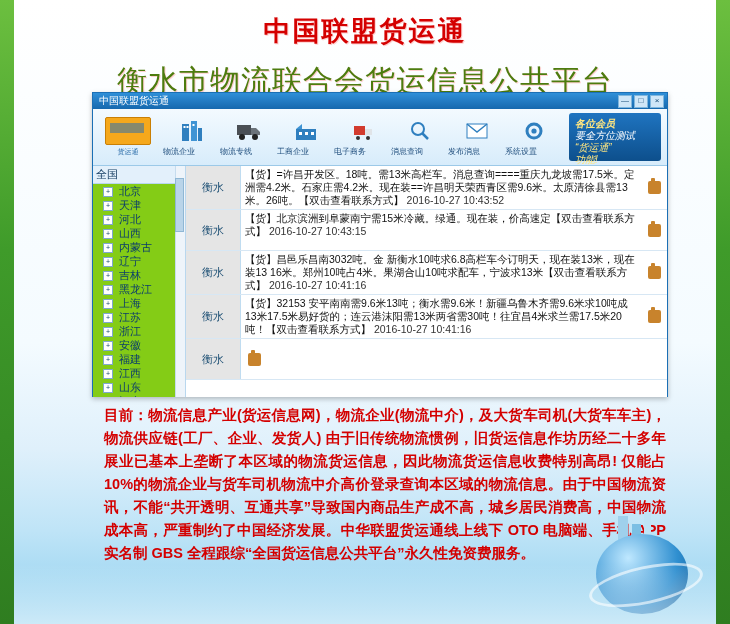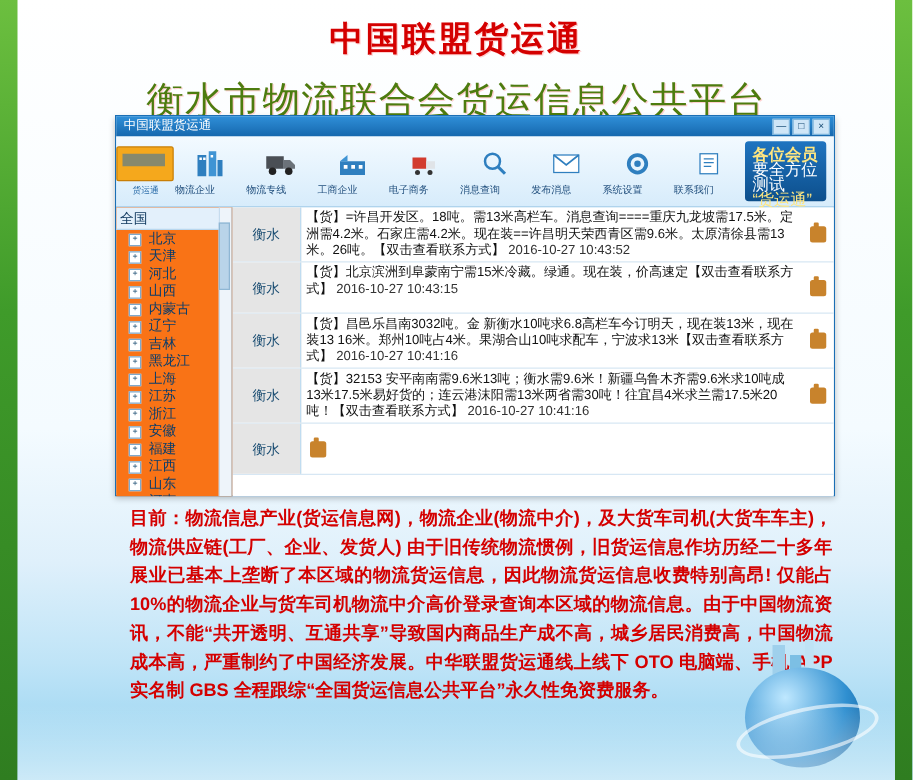--- a/index.html
+++ b/index.html
@@ -47,29 +47,29 @@
   }
   .logo-truck:after{content:"";position:absolute;left:4px;top:5px;width:34px;height:10px;background:#2b6fae;opacity:.55;}
   .logo-cap{font-size:7px;color:#2a6ca8;margin-top:2px;}
   .rib-items{display:flex;flex:1;}
   .rib-item{width:57px;}
   .rib-ic{height:28px;display:flex;align-items:center;justify-content:center;color:#2a6ca8;}
   .rib-ic svg{display:block;}
   .rib-lbl{font-size:8px;color:#214f7d;margin-top:1px;white-space:nowrap;}
   .rib-blue{
     width:92px;height:48px;margin-right:6px;background:linear-gradient(180deg,#1f74c0,#0d4f8c);
-    border-radius:3px;color:#fff;font-size:13px;line-height:12px;padding:5px 4px 0 6px;box-sizing:border-box;
+    border-radius:3px;color:#fff;font-size:10px;line-height:12px;padding:5px 4px 0 6px;box-sizing:border-box;font-style:italic;
   }
   .rib-blue .vip{color:#ffe680;font-weight:bold;}
   .rib-blue .free{color:#ffe680;}
 
   
   .app-body{display:flex;height:calc(303px - 16px - 56px);}
   .tree{
-    width:92px;background:#f97316;border-right:1px solid #b9d7ee;overflow:hidden;position:relative;font-size:11px;
+    width:92px;background:#84cc16;border-right:1px solid #b9d7ee;overflow:hidden;position:relative;font-size:11px;
   }
   .tree-head{background:#e3f0fb;border-bottom:1px solid #b9d7ee;padding:1px 3px;font-size:11px;color:#123a60;}
   .tree ul{list-style:none;margin:0;padding:0 0 0 10px;}
   .tree li{line-height:14px;color:#0b3d6b;white-space:nowrap;position:relative;padding-left:16px;}
   .tree li .plus{position:absolute;left:0;top:3px;width:8px;height:8px;border:1px solid #7fa9cc;background:#fff;font-size:7px;
      line-height:7px;text-align:center;color:#15496f;}
   .tree-scroll{position:absolute;right:0;top:0;bottom:0;width:9px;background:#eef4fa;border-left:1px solid #c6dcee;}
   .tree-thumb{position:absolute;right:1px;top:12px;width:7px;height:52px;background:#b9d4e9;border:1px solid #8fb7d4;}
 
   .list{flex:1;background:#fff;display:flex;flex-direction:column;}
@@ -199,31 +199,20 @@
           <div class="rib-lbl">发布消息</div>
         </div>
         <div class="rib-item">
           <div class="rib-ic">
             <svg width="22" height="22" viewBox="0 0 22 22">
                 <circle cx="11" cy="11" r="7" fill="none" stroke="#2f7fbf" stroke-width="3"></circle>
                 <circle cx="11" cy="11" r="2.6" fill="#2f7fbf"></circle>
               </svg>
           </div>
           <div class="rib-lbl">系统设置</div>
-        </div>
-        <div class="rib-item">
-          <div class="rib-ic">
-            <svg width="20" height="20" viewBox="0 0 20 20">
-                <rect x="3" y="2" width="14" height="16" fill="#fff" stroke="#2f7fbf"></rect>
-                <line x1="6" y1="6" x2="14" y2="6" stroke="#2f7fbf"></line>
-                <line x1="6" y1="9" x2="14" y2="9" stroke="#2f7fbf"></line>
-                <line x1="6" y1="12" x2="12" y2="12" stroke="#2f7fbf"></line>
-              </svg>
-          </div>
-          <div class="rib-lbl">联系我们</div>
         </div>
       </div>
 
       <div class="rib-blue">
         <div class="vip">各位会员</div>
         <div>要全方位测试</div>
         <div class="free">“货运通”</div>
         <div class="free">功能!</div>
       </div>
     </div>

